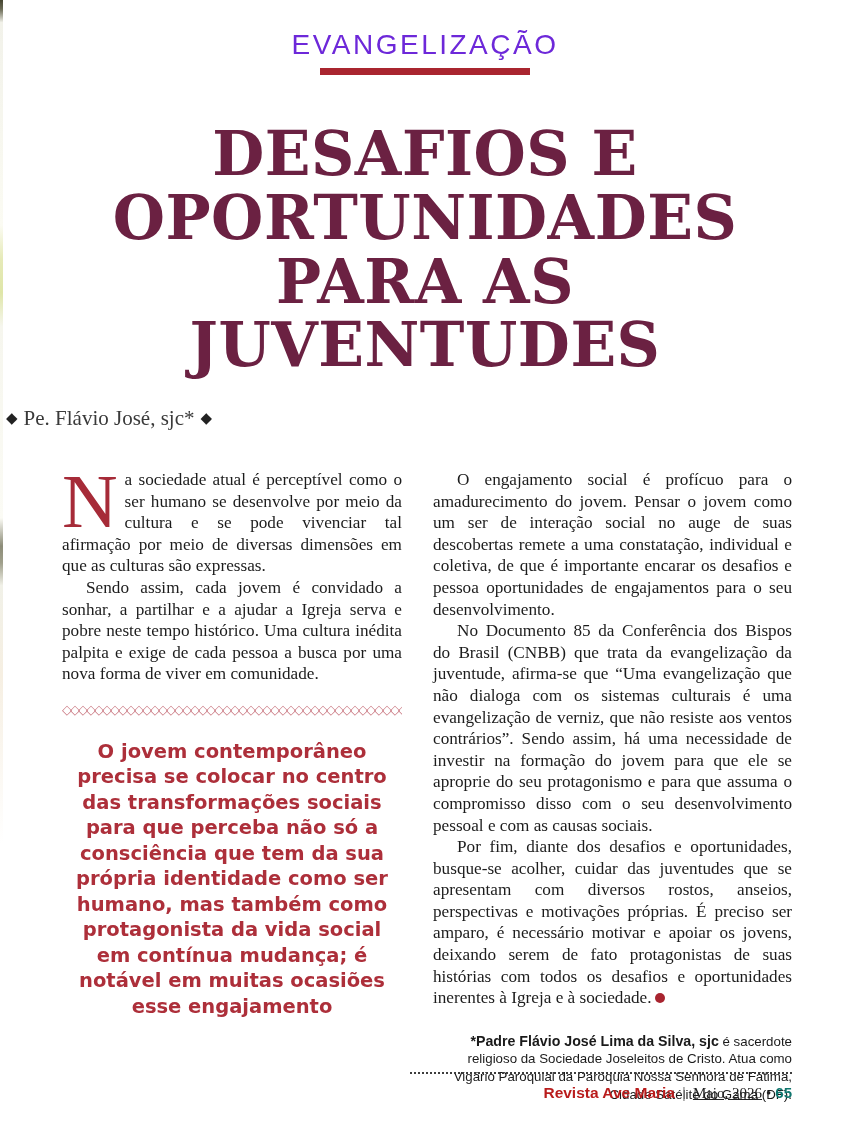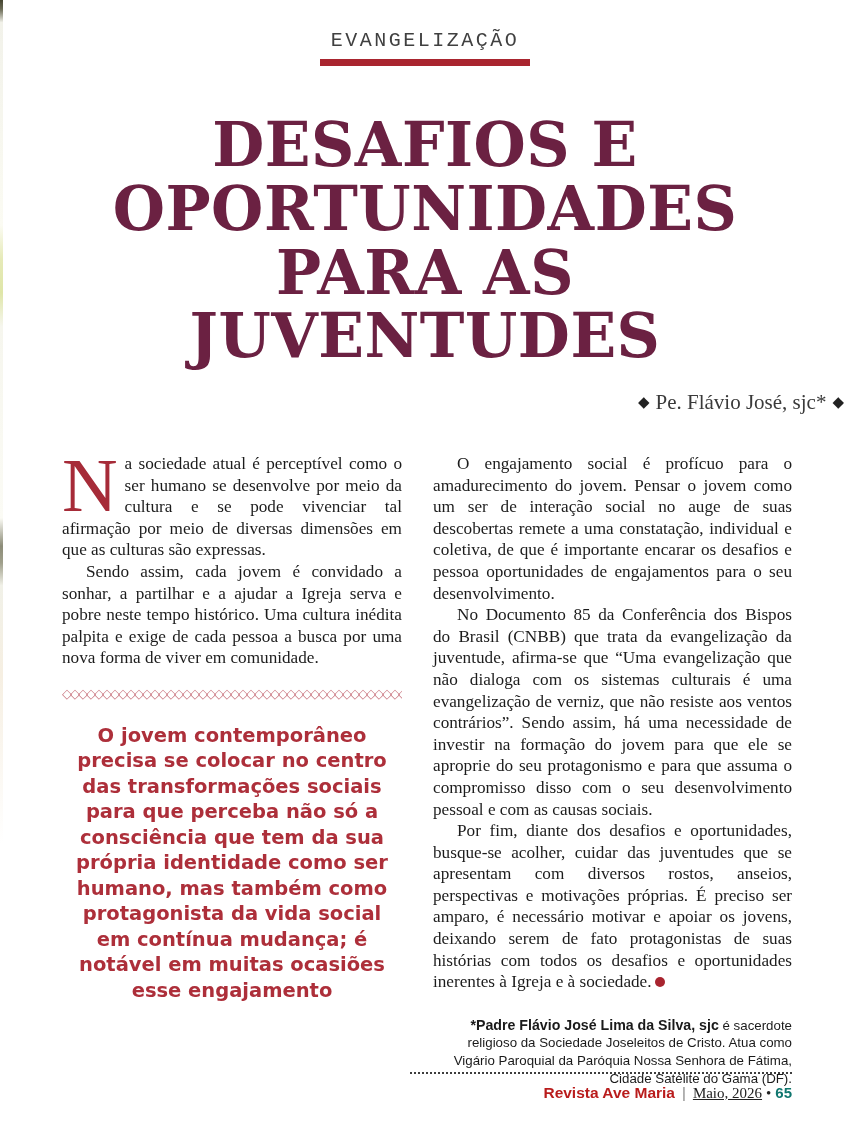--- a/index.html
+++ b/index.html
@@ -20,23 +20,23 @@
       #fbfbf3 20%, #e6eab8 23%, #dfe6a8 26%, #f6f6ee 29%,
       #fbfbf5 46%, #8c8c78 48.5%, #a0a08c 50%, #f1f1e8 52%,
       #f6efe2 60%, #ffffff 75%, #ffffff 100%);
   }
   .sheet { position: absolute; left: 0; top: 0; width: 850px; height: 1126px; }
 
   
   .kicker-wrap { padding-top: 29px; text-align: center; }
   .kicker {
     display: inline-block;
-    font-family: Liberation Mono, monospace;
-    font-size: 20px; letter-spacing: 2.5px;
-    color: #404040;
+    font-family: Liberation Sans, sans-serif;
+    font-size: 28px; letter-spacing: 2.5px;
+    color: #6d28d9;
   }
   .kicker-bar {
     width: 210px; height: 7px; background: #a9252f;
     margin: 7px auto 0 auto;
   }
 
   
   .title {
     margin-top: 50px;
     text-align: center;
@@ -44,22 +44,22 @@
     font-weight: bold;
     font-size: 60px;
     line-height: 62px;
     letter-spacing: 0.5px;
     color: #6b2142;
     transform: scaleY(1.03);
   }
 
   
   .byline {
-    margin-top: 26px;
-    text-align: right;
+    margin-top: 33px;
+    text-align: left;
     font-family: "Liberation Serif", serif;
     font-size: 21px;
     color: #3a3a3a;
   }
   .byline .diamond { font-size: 15px; color: #222; position: relative; top: -2px; padding: 0 6px; }
 
   
   .columns {
     display: flex;
     margin: 38px 58px 0 62px;

